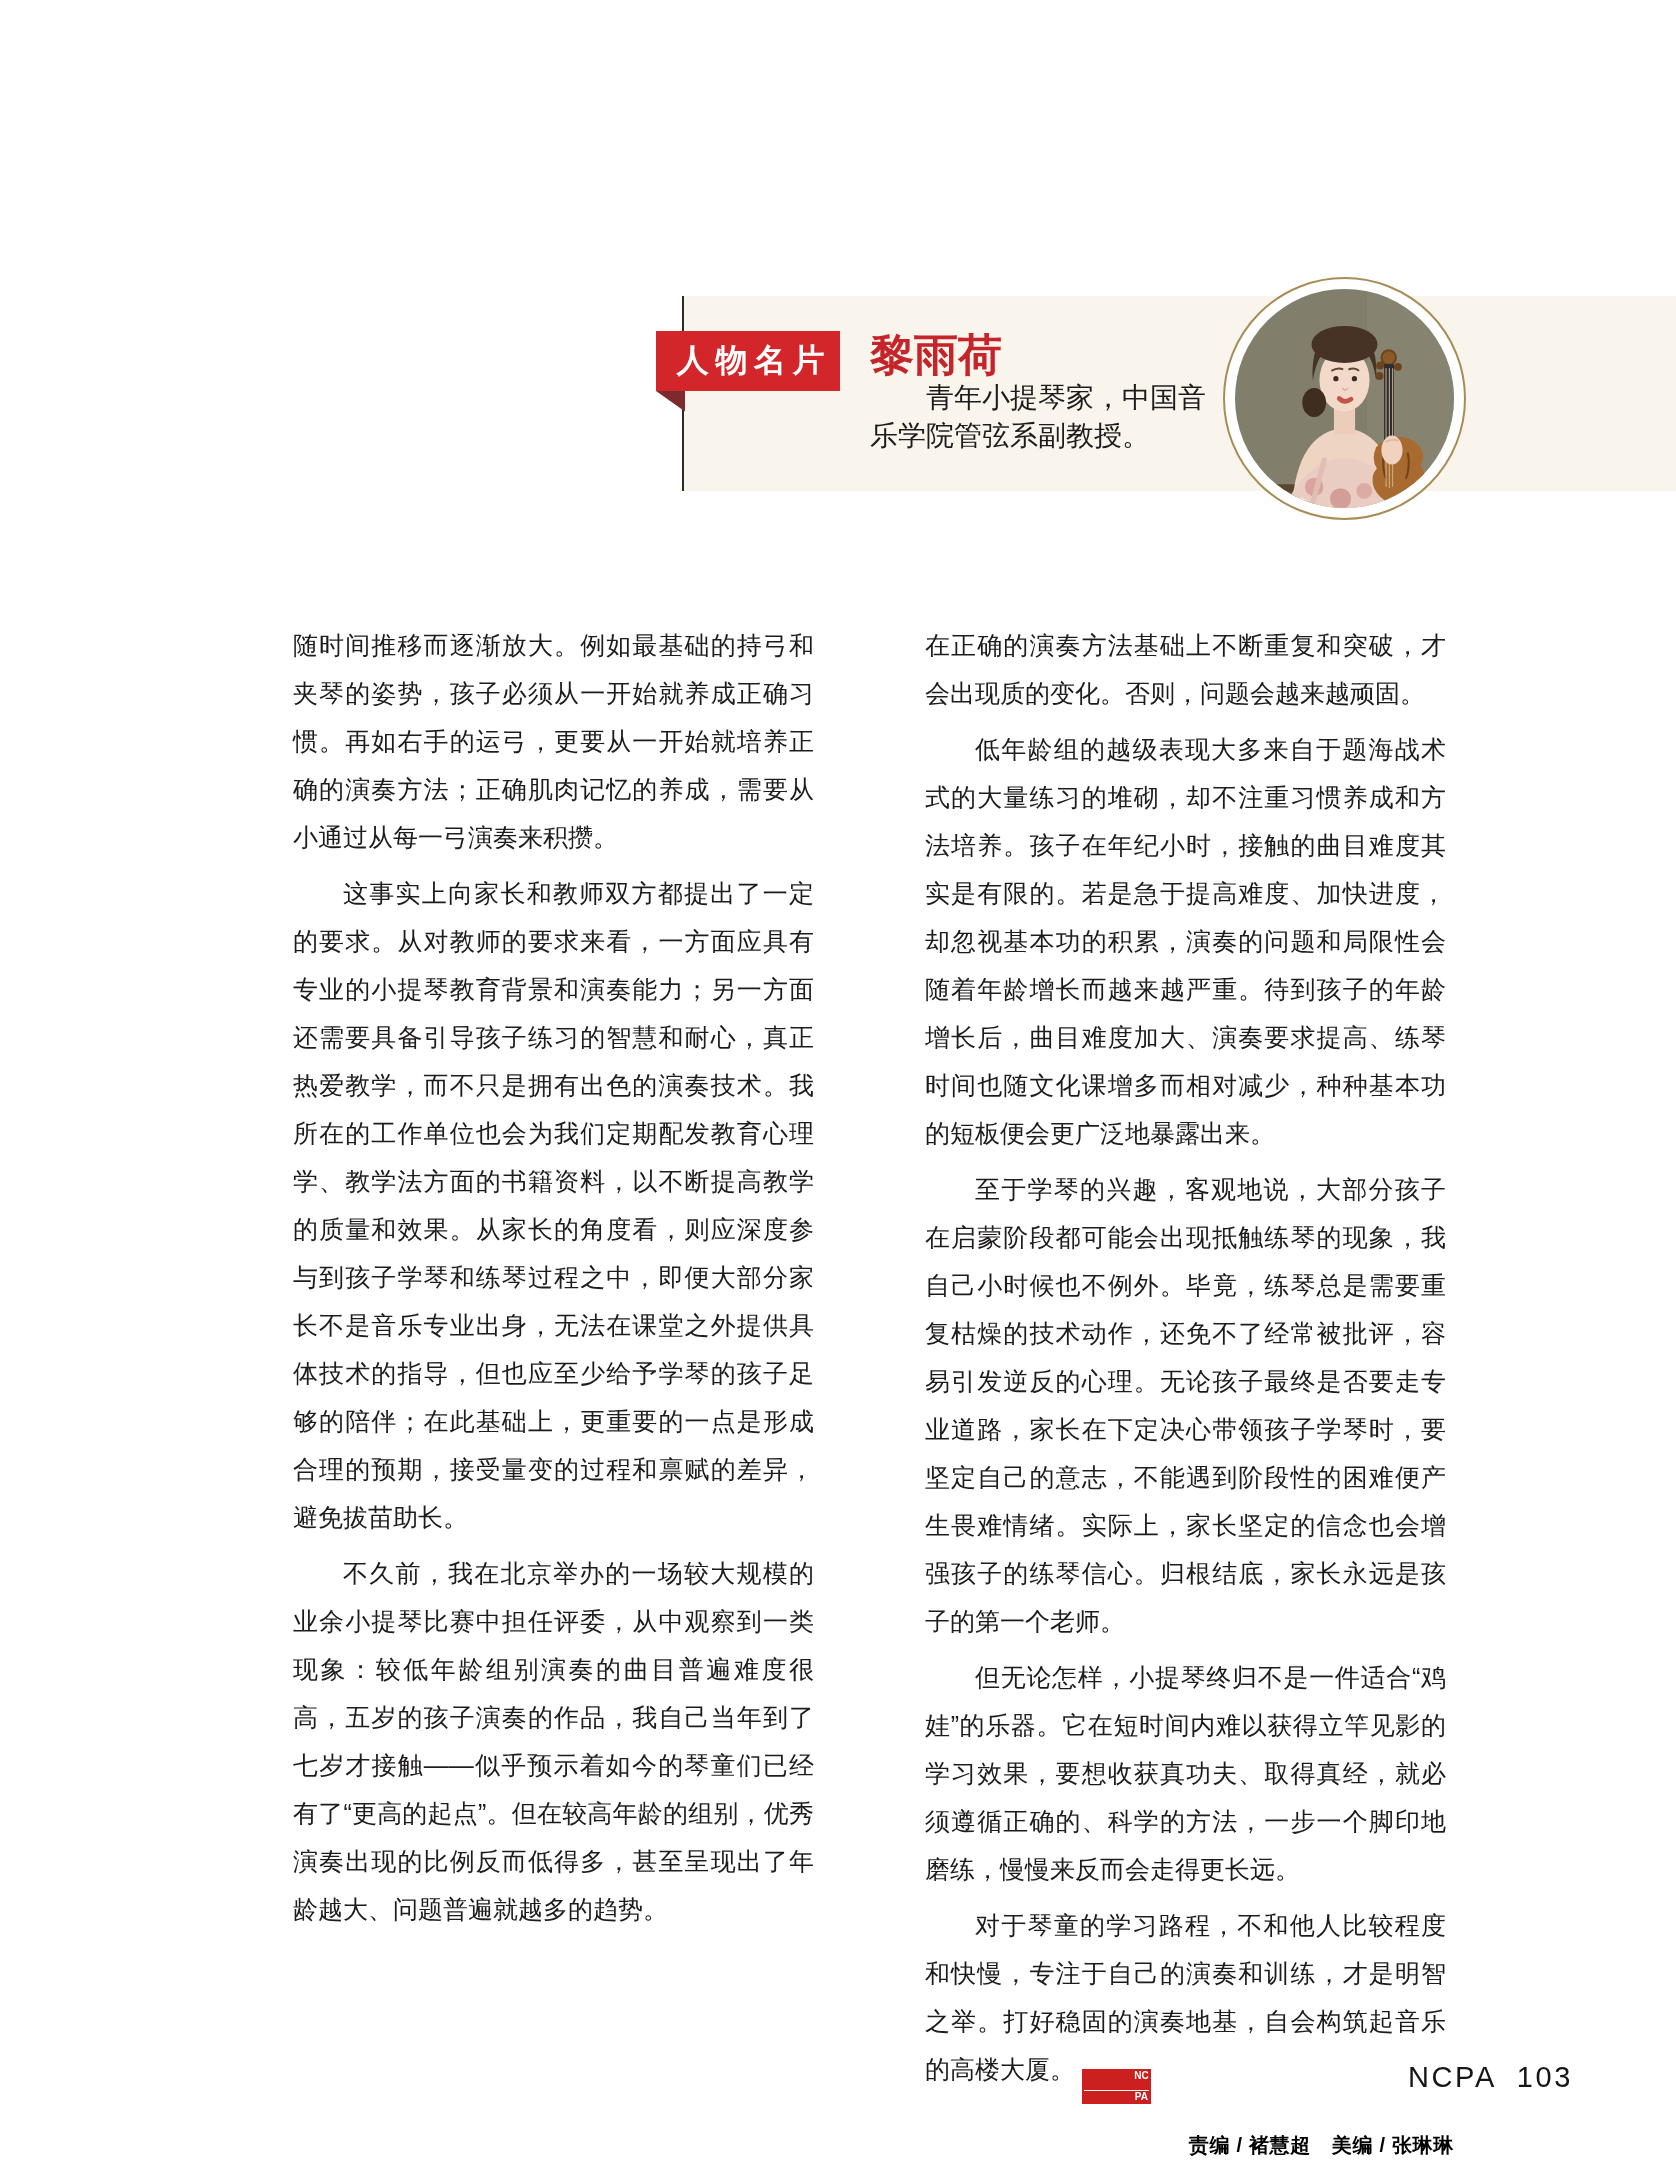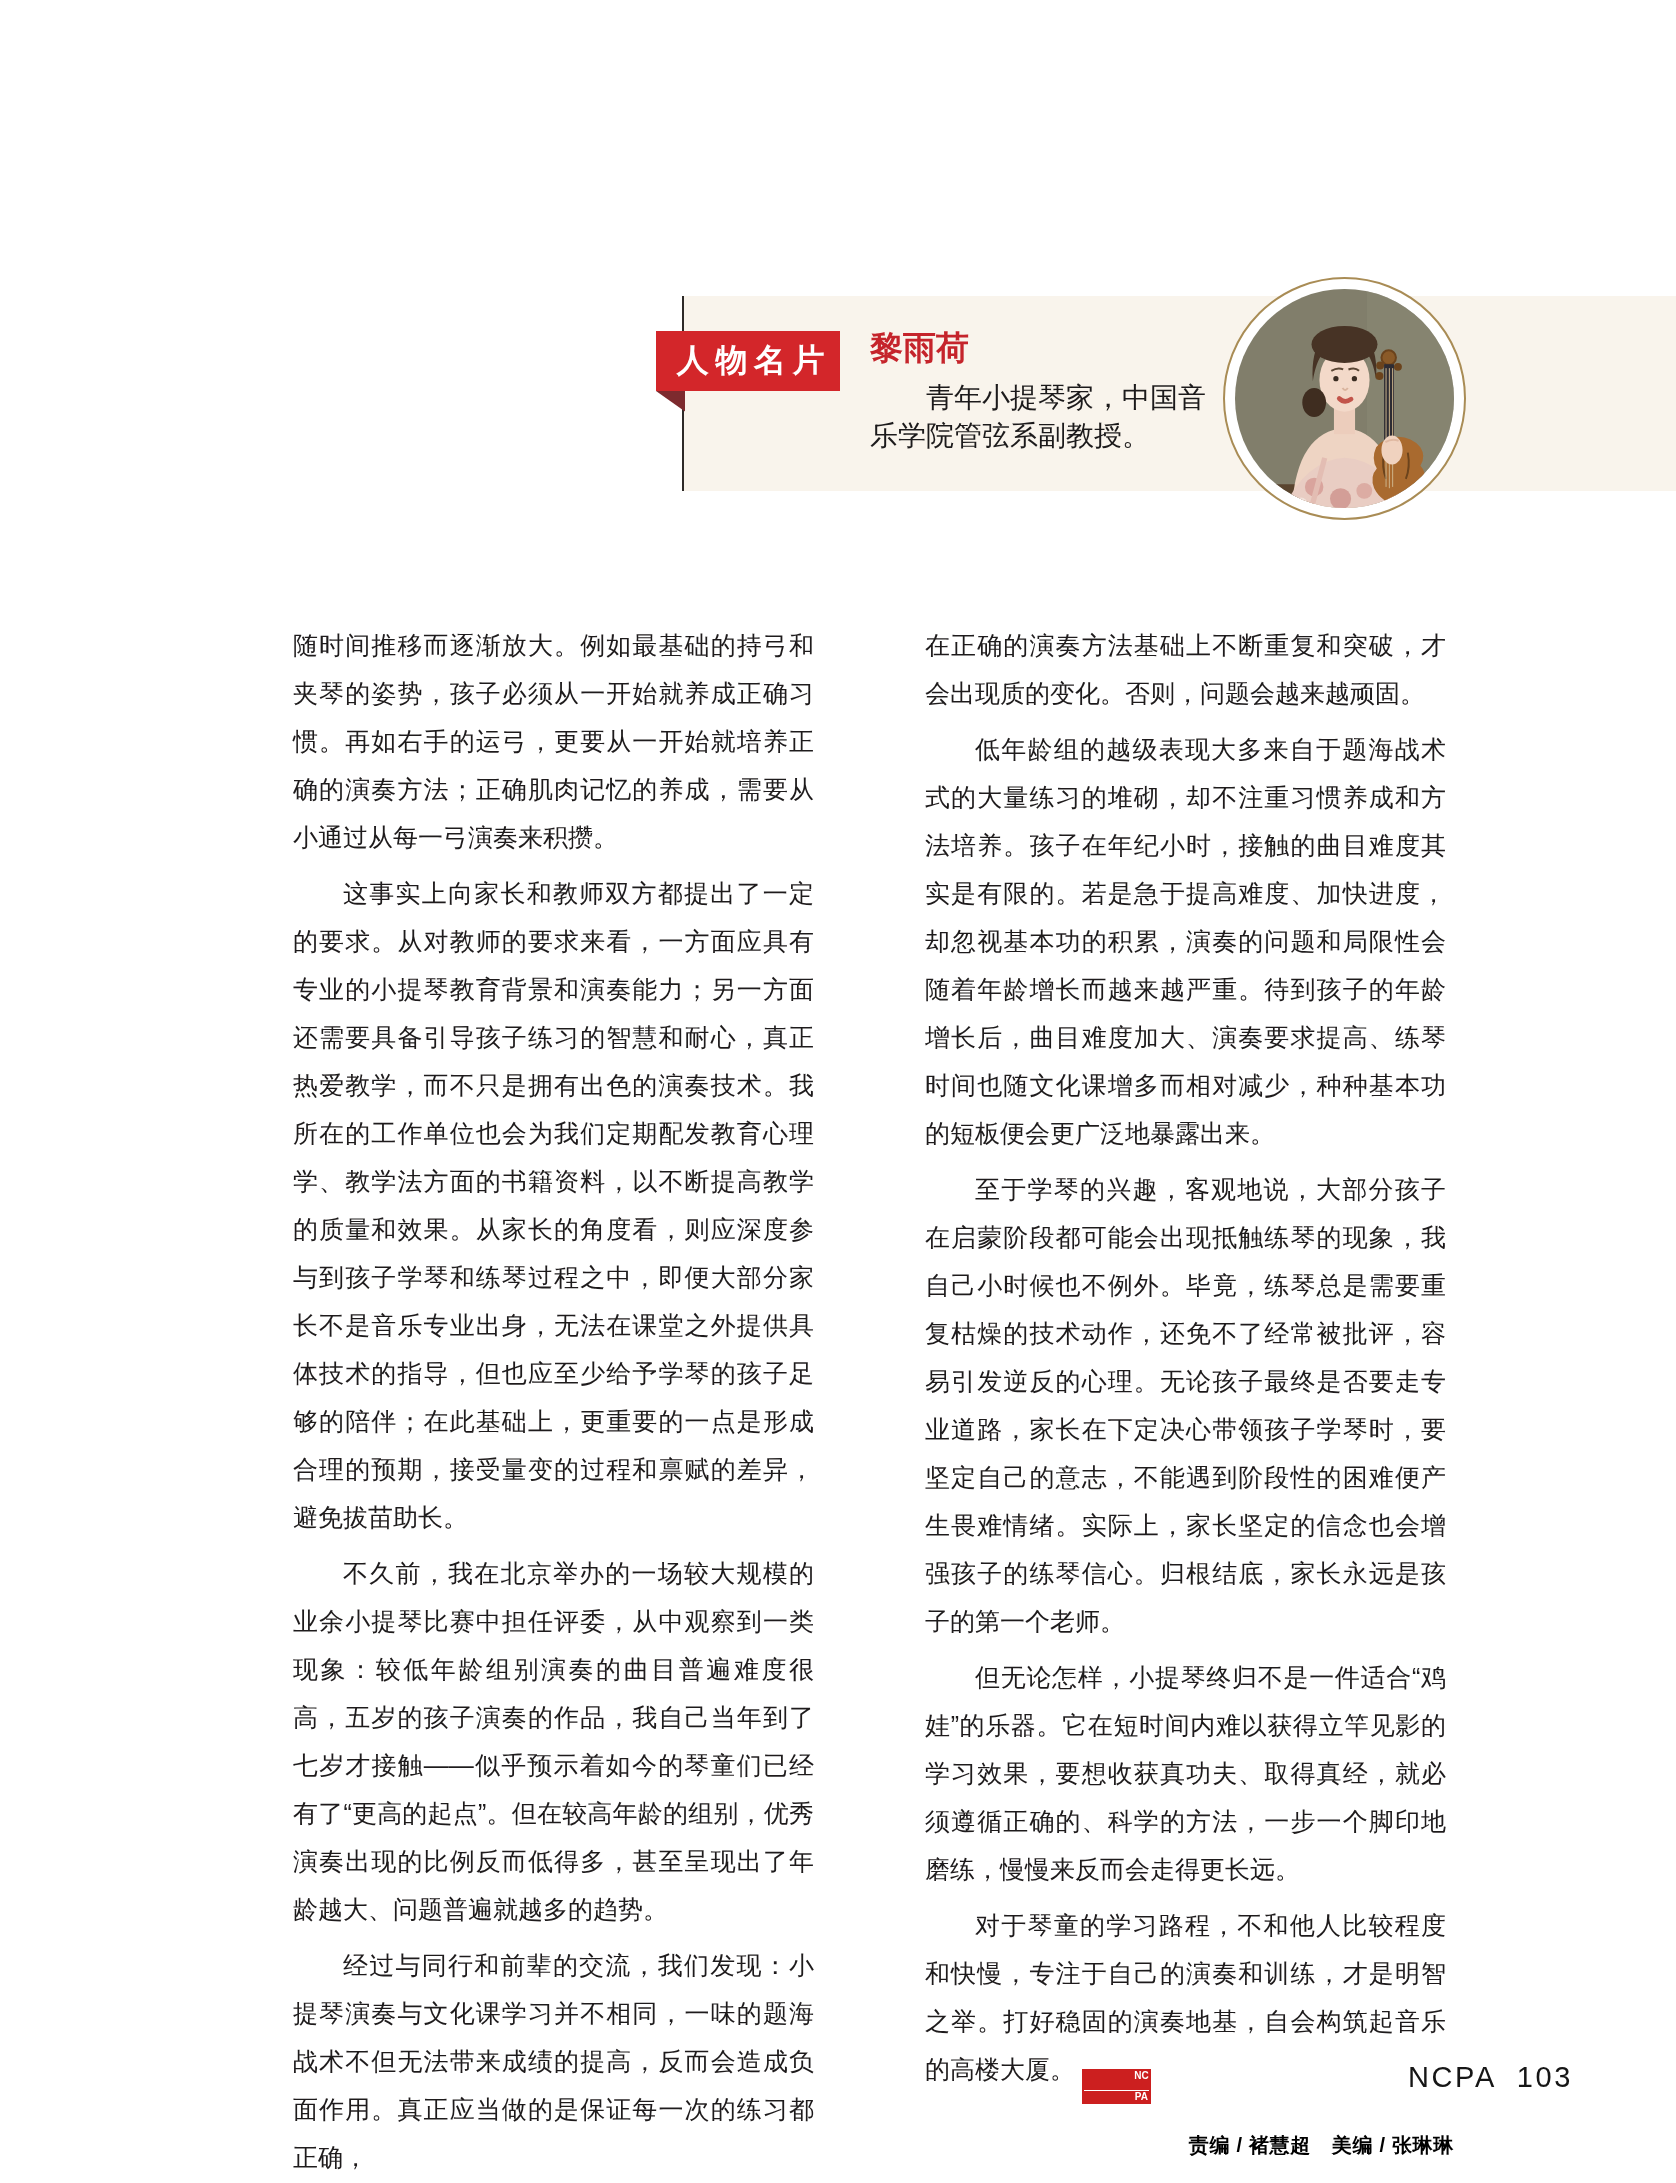--- a/index.html
+++ b/index.html
@@ -24,21 +24,21 @@
     position:absolute;left:656px;top:331px;width:184px;height:60px;
     background:var(--ribbon-red);color:#fff;font-weight:bold;font-size:32px;
     letter-spacing:6.6px;display:flex;align-items:center;justify-content:center;padding-left:12px;
   }
   .ribbon-fold{
     position:absolute;left:656px;top:391px;width:29px;height:20.5px;
     background:var(--fold-red);clip-path:polygon(0 0,100% 0,100% 100%);
   }
   .name{
     position:absolute;left:870px;top:326px;
-    font-family:Liberation Mono, monospace;font-weight:700;font-size:33px;color:var(--name-red);
+    font-family:Liberation Mono, monospace;font-weight:700;font-size:44px;color:var(--name-red);
   }
   .desc{
     position:absolute;left:870px;top:379px;width:362px;
     font-family:"DejaVu Serif",serif;font-size:28px;line-height:38px;
     color:#1c1a1b;text-indent:2em;
   }
   
   .photo-ring{
     position:absolute;left:1223px;top:277px;width:243px;height:243px;
     border:2px solid var(--ring-gold);border-radius:50%;background:#fff;
@@ -132,21 +132,20 @@
       <ellipse cx="238" cy="244" rx="16" ry="22" fill="#f0d2bf"></ellipse>
       <path d="M228 232 q10 -6 20 -2" stroke="#e0b9a2" stroke-width="3" fill="none"></path>
     </svg>
   </div>
 </div>
 
 <div class="column col-left">
     <p class="para">随时间推移而逐渐放大。例如最基础的持弓和夹琴的姿势，孩子必须从一开始就养成正确习惯。再如右手的运弓，更要从一开始就培养正确的演奏方法；正确肌肉记忆的养成，需要从小通过从每一弓演奏来积攒。</p>
     <p class="para indent">这事实上向家长和教师双方都提出了一定的要求。从对教师的要求来看，一方面应具有专业的小提琴教育背景和演奏能力；另一方面还需要具备引导孩子练习的智慧和耐心，真正热爱教学，而不只是拥有出色的演奏技术。我所在的工作单位也会为我们定期配发教育心理学、教学法方面的书籍资料，以不断提高教学的质量和效果。从家长的角度看，则应深度参与到孩子学琴和练琴过程之中，即便大部分家长不是音乐专业出身，无法在课堂之外提供具体技术的指导，但也应至少给予学琴的孩子足够的陪伴；在此基础上，更重要的一点是形成合理的预期，接受量变的过程和禀赋的差异，避免拔苗助长。</p>
     <p class="para indent">不久前，我在北京举办的一场较大规模的业余小提琴比赛中担任评委，从中观察到一类现象：较低年龄组别演奏的曲目普遍难度很高，五岁的孩子演奏的作品，我自己当年到了七岁才接触——似乎预示着如今的琴童们已经有了“更高的起点”。但在较高年龄的组别，优秀演奏出现的比例反而低得多，甚至呈现出了年龄越大、问题普遍就越多的趋势。</p>
-    <p class="para indent">经过与同行和前辈的交流，我们发现：小提琴演奏与文化课学习并不相同，一味的题海战术不但无法带来成绩的提高，反而会造成负面作用。真正应当做的是保证每一次的练习都正确，</p>
   </div>
 <div class="column col-right">
 <p class="para">在正确的演奏方法基础上不断重复和突破，才会出现质的变化。否则，问题会越来越顽固。</p>
     <p class="para indent">低年龄组的越级表现大多来自于题海战术式的大量练习的堆砌，却不注重习惯养成和方法培养。孩子在年纪小时，接触的曲目难度其实是有限的。若是急于提高难度、加快进度，却忽视基本功的积累，演奏的问题和局限性会随着年龄增长而越来越严重。待到孩子的年龄增长后，曲目难度加大、演奏要求提高、练琴时间也随文化课增多而相对减少，种种基本功的短板便会更广泛地暴露出来。</p>
     <p class="para indent">至于学琴的兴趣，客观地说，大部分孩子在启蒙阶段都可能会出现抵触练琴的现象，我自己小时候也不例外。毕竟，练琴总是需要重复枯燥的技术动作，还免不了经常被批评，容易引发逆反的心理。无论孩子最终是否要走专业道路，家长在下定决心带领孩子学琴时，要坚定自己的意志，不能遇到阶段性的困难便产生畏难情绪。实际上，家长坚定的信念也会增强孩子的练琴信心。归根结底，家长永远是孩子的第一个老师。</p>
     <p class="para indent">但无论怎样，小提琴终归不是一件适合“鸡娃”的乐器。它在短时间内难以获得立竿见影的学习效果，要想收获真功夫、取得真经，就必须遵循正确的、科学的方法，一步一个脚印地磨练，慢慢来反而会走得更长远。</p>
     <p class="para indent">对于琴童的学习路程，不和他人比较程度和快慢，专注于自己的演奏和训练，才是明智之举。打好稳固的演奏地基，自会构筑起音乐的高楼大厦。<span class="seal">
         <span class="seal-l1">NC</span>
         <span class="seal-l2">PA</span>
       </span></p>

